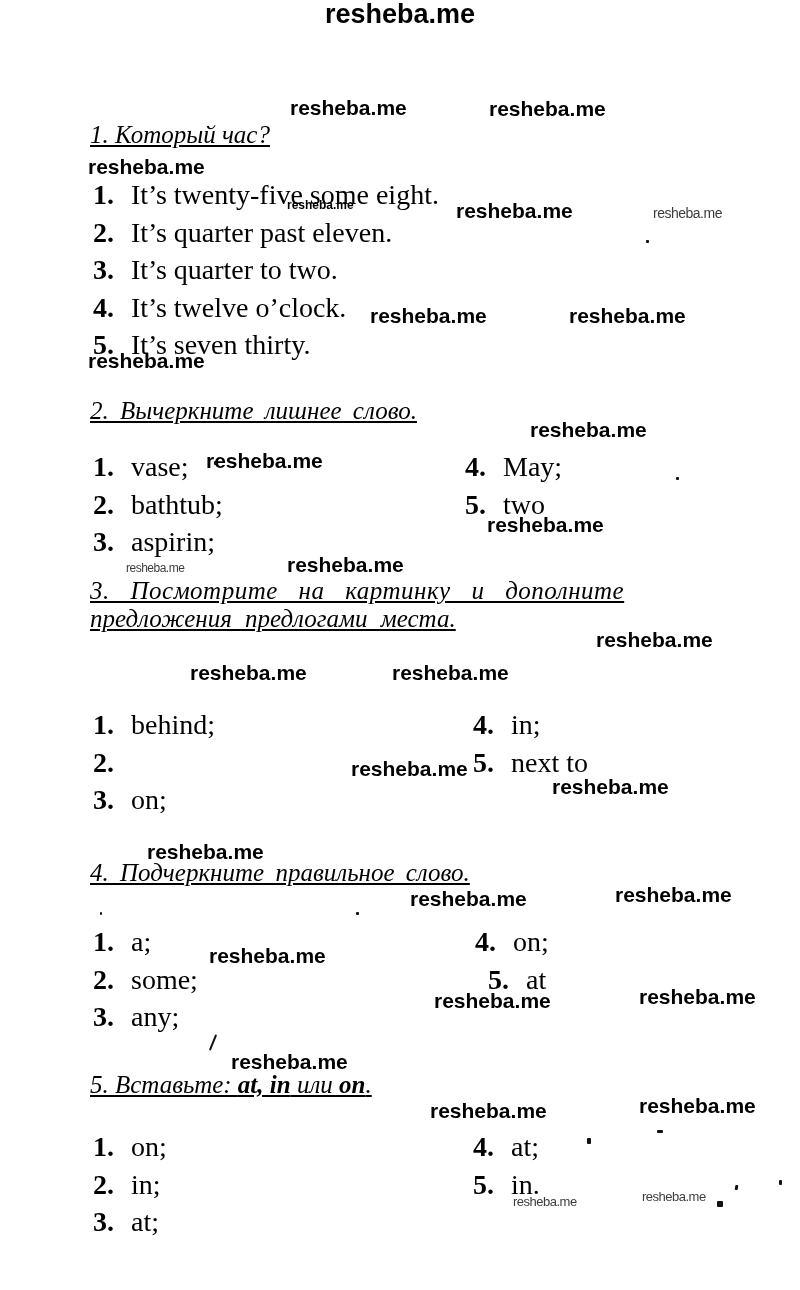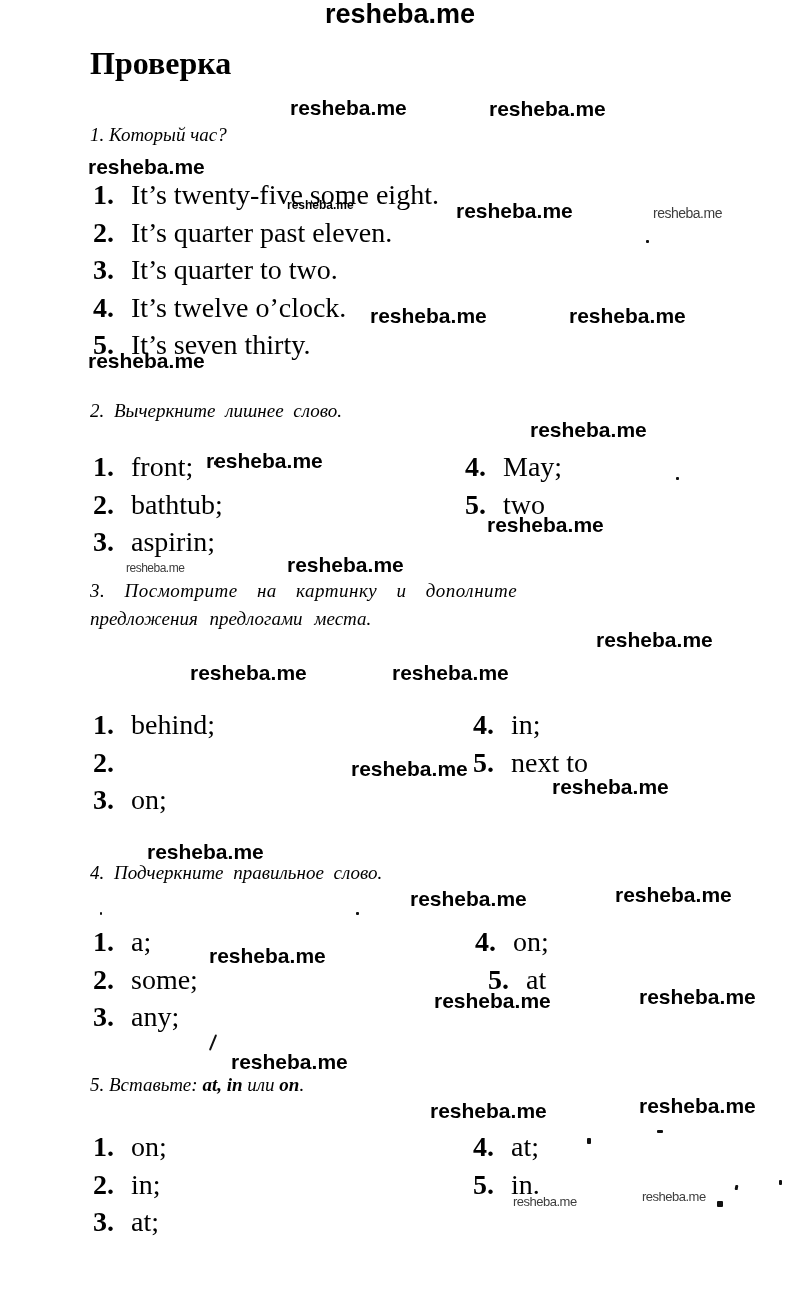--- a/index.html
+++ b/index.html
@@ -9,21 +9,21 @@
   }
   
   .wm{
     position:absolute;font-family:"Liberation Sans",sans-serif;
     font-weight:bold;color:#000;line-height:1;white-space:nowrap;
   }
   .wm.faint{font-weight:400;color:#3d3d3d;letter-spacing:-0.5px;}
   .wm.centered{left:0;right:0;text-align:center;}
   
   .title{position:absolute;left:90px;top:46px;font-size:32px;font-weight:bold;line-height:34px;}
-  .sec-h{position:absolute;font-style:italic;font-size:19px;line-height:34px;white-space:nowrap;}
+  .sec-h{position:absolute;font-style:italic;font-size:25px;line-height:34px;white-space:nowrap;text-decoration:underline;}
   #s1h{left:90px;top:118px;}
   #s2h{left:90px;top:394px;word-spacing:5px;}
   #s3h1{left:90px;top:574px;word-spacing:14px;letter-spacing:0.5px;}
   #s3h2{left:90px;top:602px;word-spacing:7px;}
   #s4h{left:90px;top:856px;word-spacing:5px;}
   #s5h{left:90px;top:1068px;}
   .bold-it{font-weight:bold;}
   
   .list{position:absolute;}
   .row{display:flex;height:37.5px;font-size:28px;line-height:33px;white-space:nowrap;}
@@ -87,21 +87,20 @@
       <div class="mark" style="left: 100px; top: 912px; width: 2px; height: 3px;"></div>
       <div class="mark" style="left: 356px; top: 912px; width: 3px; height: 3px;"></div>
       <div class="mark" style="left: 212px; top: 1034px; width: 2px; height: 17px; transform: rotate(22deg);"></div>
       <div class="mark" style="left: 587px; top: 1138px; width: 4px; height: 6px;"></div>
       <div class="mark" style="left: 657px; top: 1130px; width: 6px; height: 3px;"></div>
       <div class="mark" style="left: 735px; top: 1185px; width: 3px; height: 5px; transform: rotate(10deg);"></div>
       <div class="mark" style="left: 779px; top: 1180px; width: 3px; height: 5px;"></div>
       <div class="mark" style="left: 717px; top: 1201px; width: 6px; height: 6px;"></div>
     </div>
 
-  <div class="title">Проверка</div>
 
   <div class="sec-h" id="s1h">1. Который час?</div>
   <div class="list" id="s1l">
       <div class="row">
         <span class="num">1.</span>
         <span>It’s twenty-five some eight.</span>
       </div>
       <div class="row">
         <span class="num">2.</span>
         <span>It’s quarter past eleven.</span>
@@ -117,21 +116,21 @@
       <div class="row">
         <span class="num">5.</span>
         <span>It’s seven thirty.</span>
       </div>
     </div>
 
   <div class="sec-h" id="s2h">2. Вычеркните лишнее слово.</div>
   <div class="list" id="s2l">
       <div class="row">
         <span class="num">1.</span>
-        <span>front;</span>
+        <span>vase;</span>
       </div>
       <div class="row">
         <span class="num">2.</span>
         <span>bathtub;</span>
       </div>
       <div class="row">
         <span class="num">3.</span>
         <span>aspirin;</span>
       </div>
     </div>

